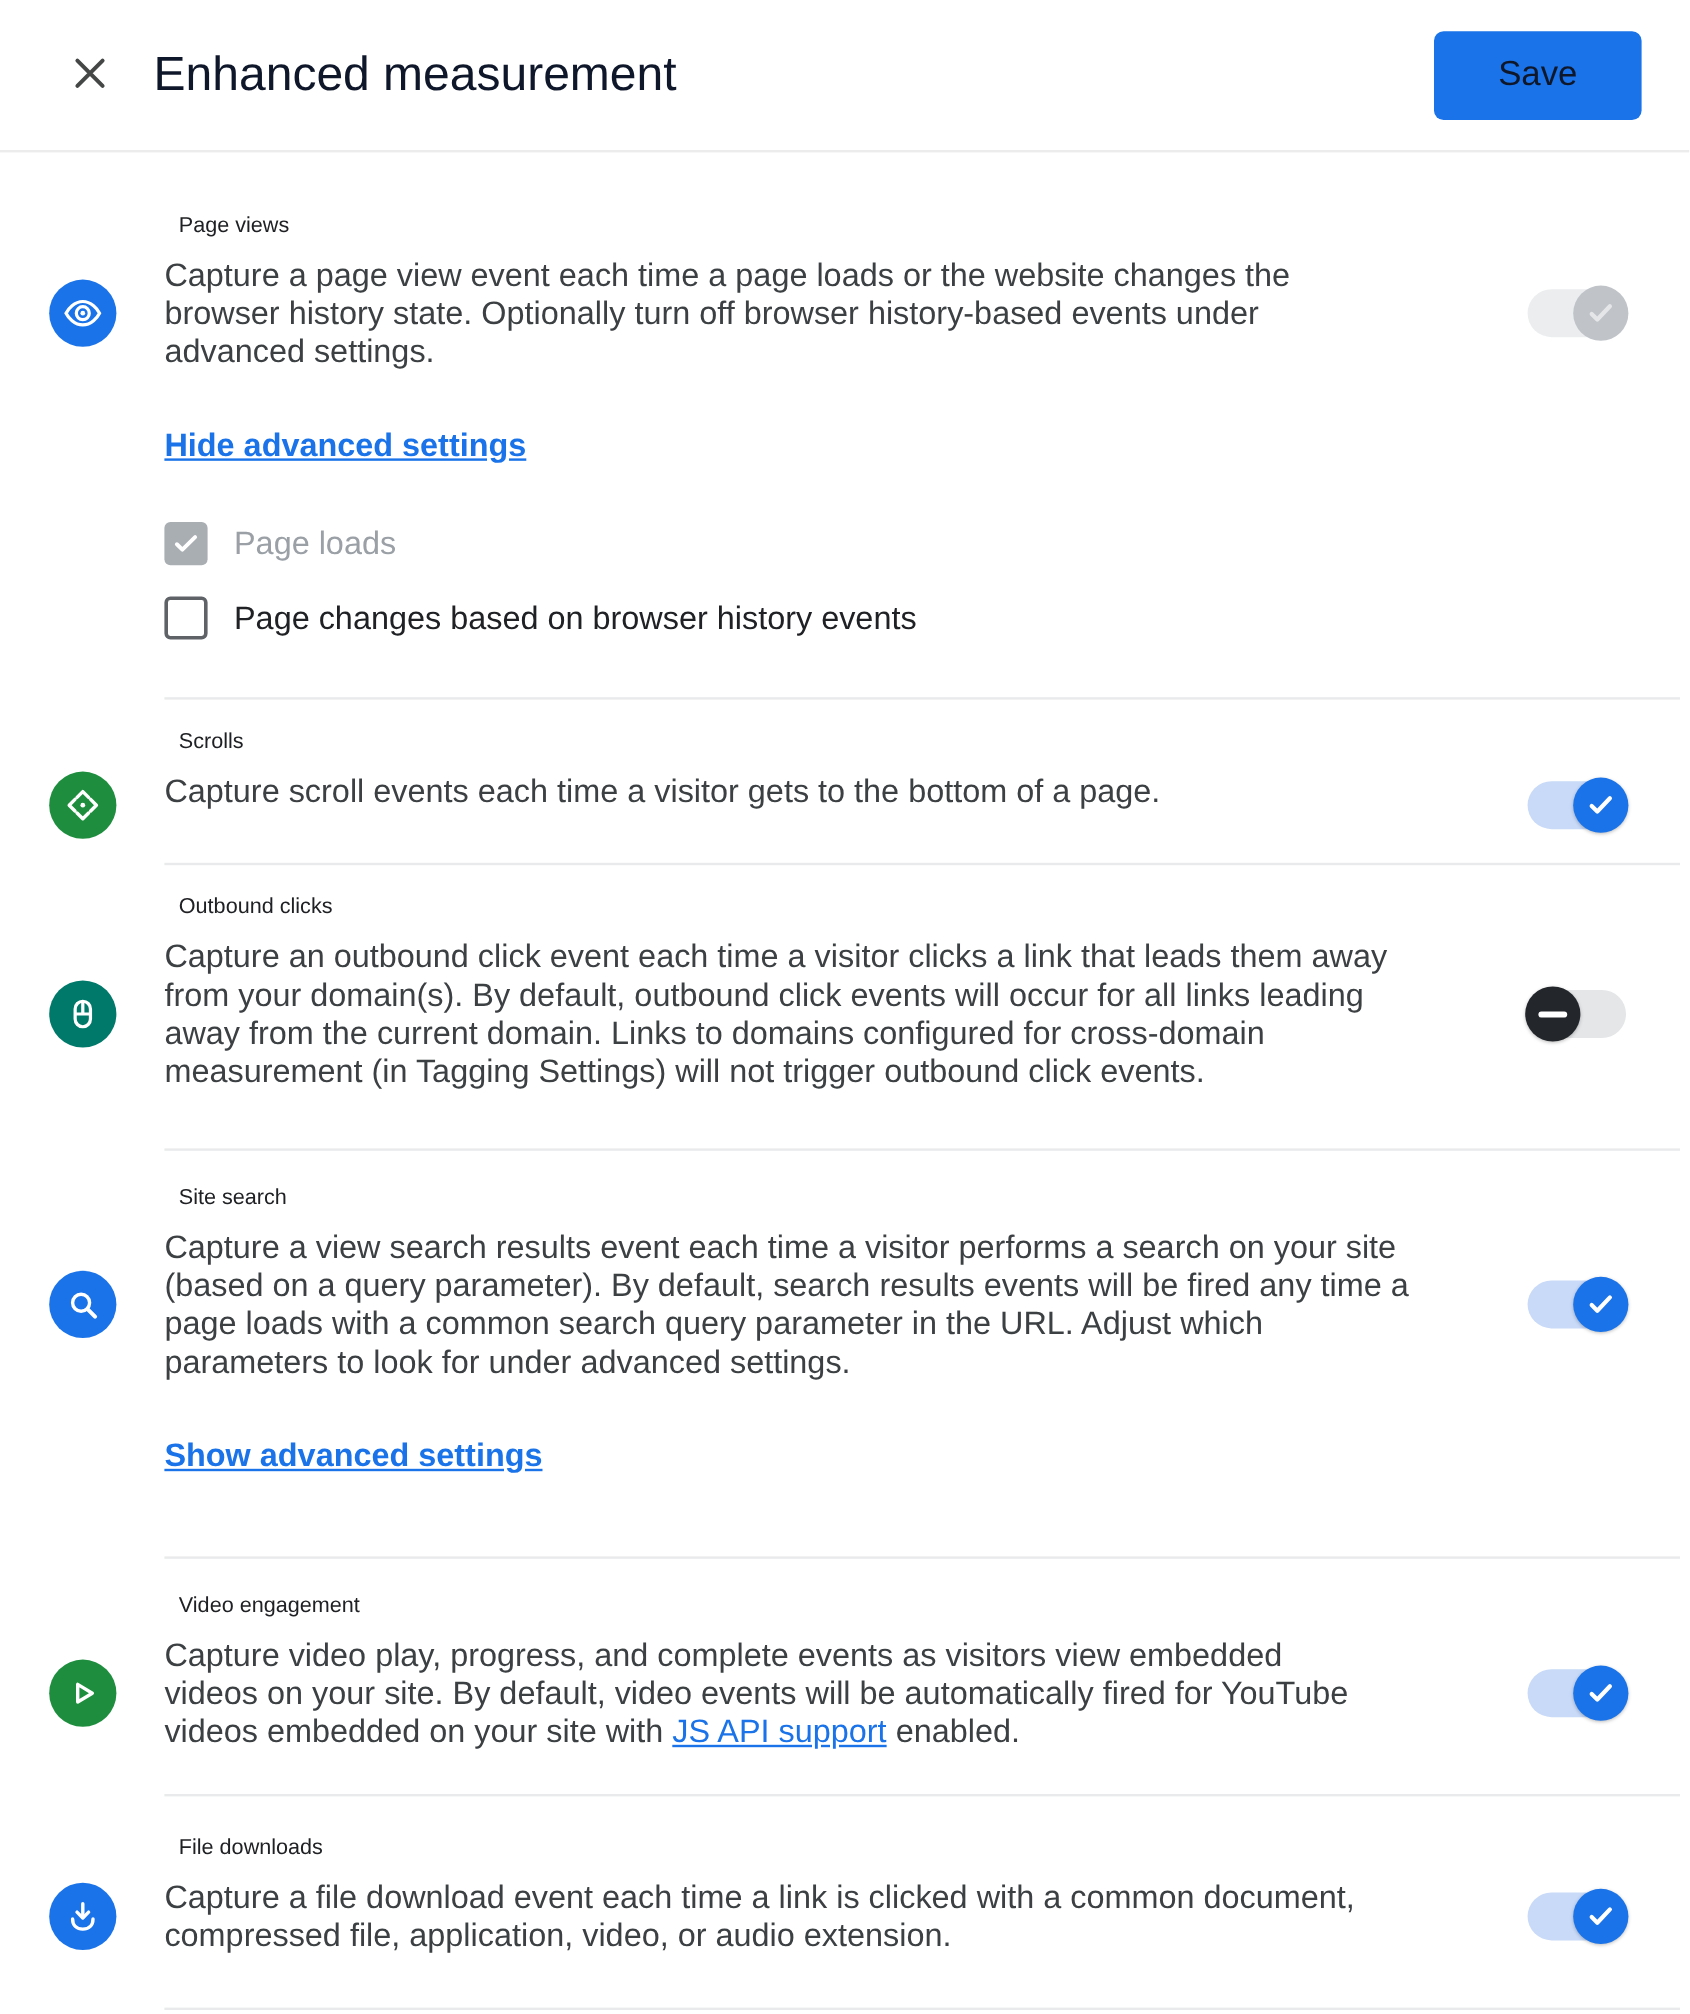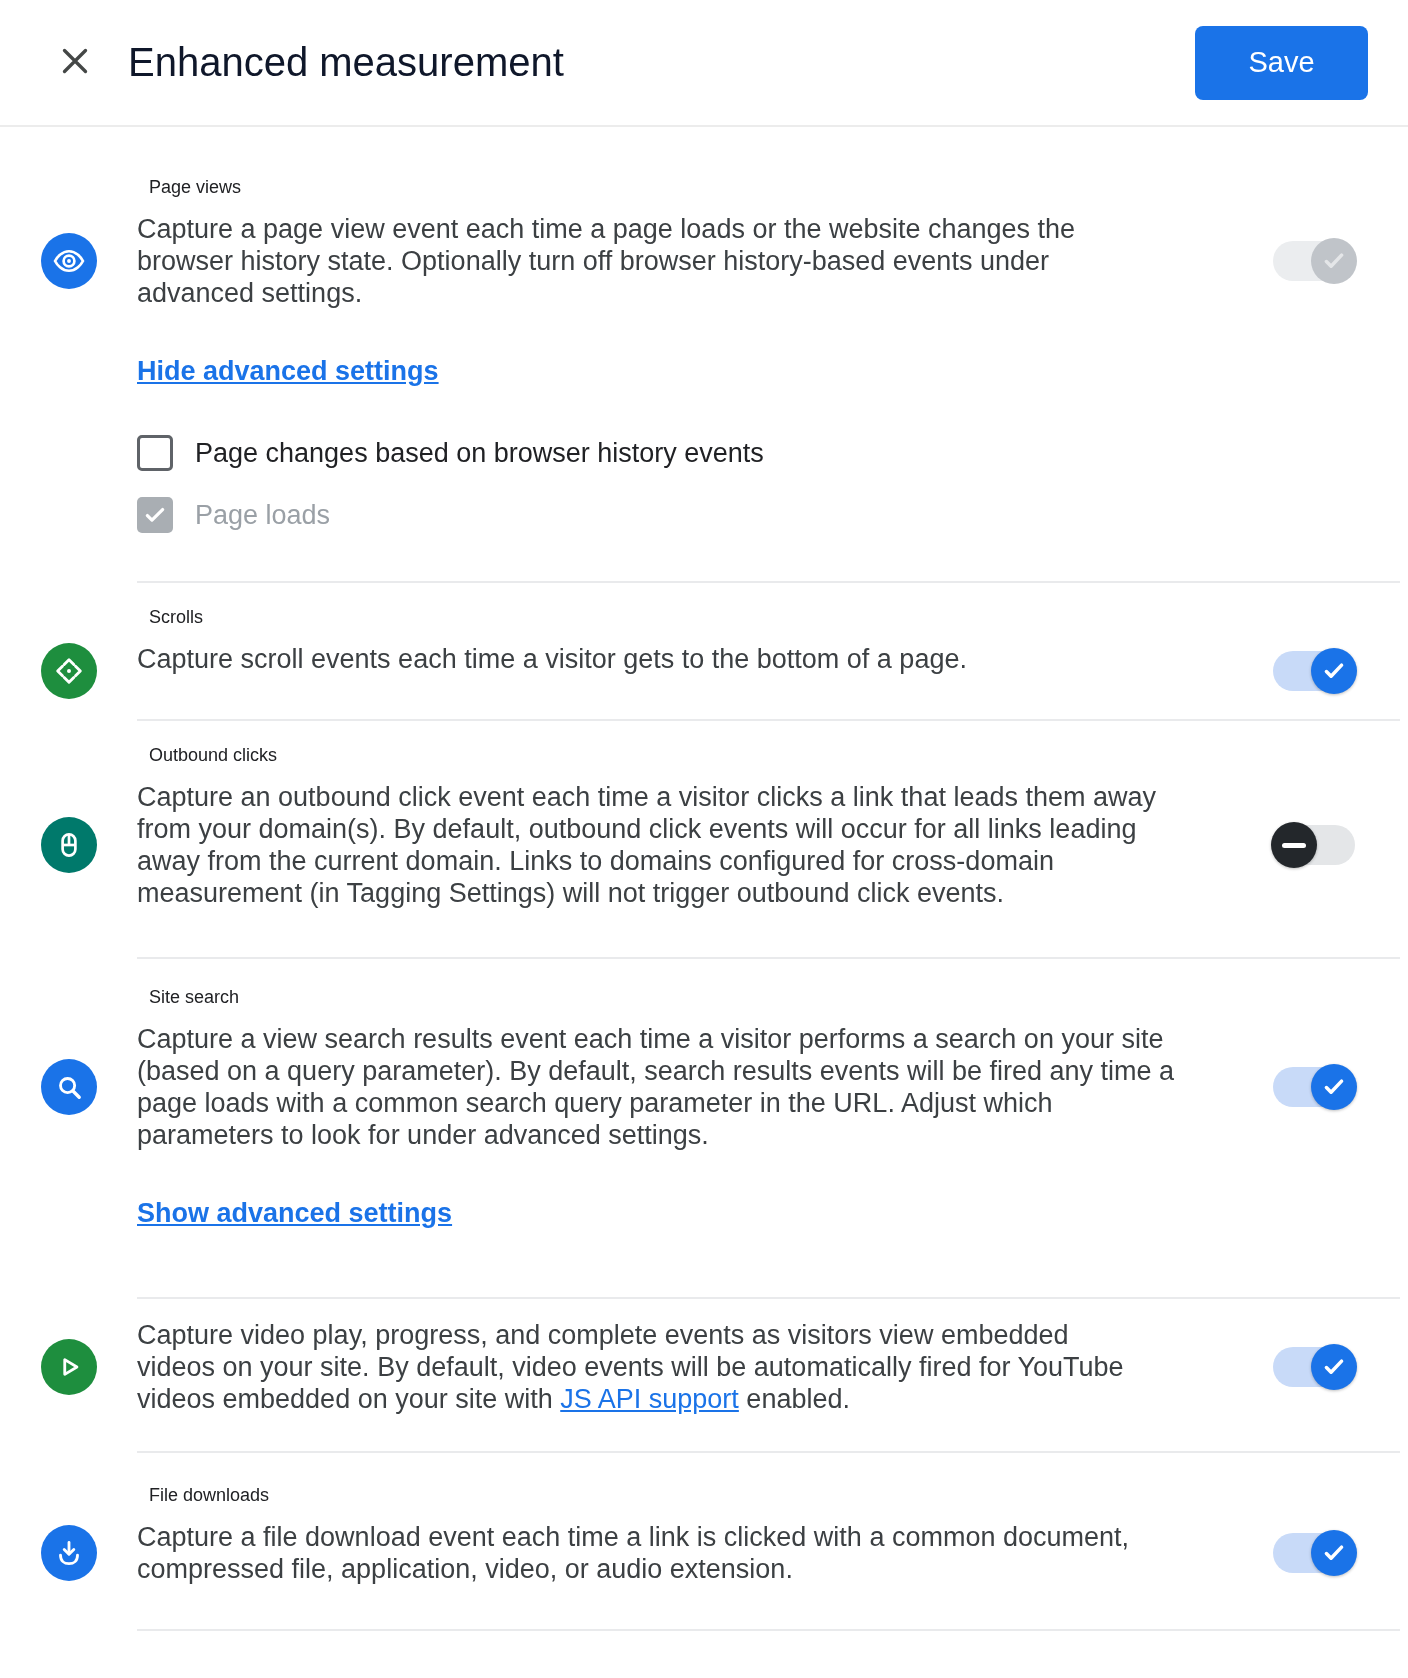--- a/index.html
+++ b/index.html
@@ -6,21 +6,21 @@
   .page {
     width:1408px; min-height:1678px; background:#ffffff; position:relative;
     font-family:"Liberation Sans","DejaVu Sans",sans-serif; color:#3c4043;
     overflow:hidden; box-sizing:border-box;
   }
 
   
   .header { height:125px; display:flex; align-items:center; padding:0 40px 0 52px; border-bottom:2px solid #ececec; }
   .close-btn { width:46px; height:46px; background:none; border:none; padding:0; cursor:pointer; display:flex; align-items:center; justify-content:center; }
   .header-title { font-size:40px; font-weight:500; color:#0f172a; margin:0 0 0 30px; letter-spacing:0; }
-  .save-btn { margin-left:auto; width:173px; height:74px; background:#1a73e8; color:#ffffff; border:none; border-radius:8px; font-size:29px; font-weight:500; font-family:inherit; cursor:pointer; }
+  .save-btn { margin-left:auto; width:173px; height:74px; background:#1a73e8; color:#0f172a; border:none; border-radius:8px; font-size:29px; font-weight:500; font-family:inherit; cursor:pointer; }
 
   
   .row { display:grid; grid-template-columns:137px 1fr 220px; grid-template-rows:auto auto auto auto; }
   .row .sec-title { grid-column:2; grid-row:1; margin:0 0 8px 12px; font-size:18px; line-height:36px; font-weight:400; color:#202124; }
   .row .desc { grid-column:2; grid-row:2; margin:0; font-size:27px; line-height:32px; color:#3c4043; }
   .row .icon-cell { grid-column:1; grid-row:2; align-self:center; justify-self:center; }
   .row .toggle-cell { grid-column:3; grid-row:2; align-self:center; justify-self:end; margin-right:53px; }
   .row .adv-link { grid-column:2; grid-row:3; margin-top:44px; font-size:27px; line-height:36px; font-weight:700; color:#1a73e8; text-decoration:underline; width:max-content; cursor:pointer; }
   .row .checkbox-group { grid-column:2; grid-row:4; margin-top:46px; }
 
@@ -101,30 +101,30 @@
         <div class="knob">
           <svg width="28" height="28" viewBox="0 0 24 24">
               <path d="M5.5 12.5l4 4L18.5 7" fill="none" stroke="#e4e6e8" stroke-width="3" stroke-linecap="round" stroke-linejoin="round"></path>
             </svg>
         </div>
       </div>
     </div>
     <a class="adv-link">Hide advanced settings</a>
     <div class="checkbox-group">
       <label class="cb-row">
-        <span class="cb unchecked"></span>
-        <span class="cb-label">Page changes based on browser history events</span>
-      </label>
-      <label class="cb-row">
         <span class="cb checked-disabled">
           <svg width="26" height="26" viewBox="0 0 24 24">
               <path d="M5 12.5l4.2 4.2L19 7" fill="none" stroke="#fff" stroke-width="3" stroke-linecap="round" stroke-linejoin="round"></path>
             </svg>
         </span>
         <span class="cb-label muted">Page loads</span>
+      </label>
+      <label class="cb-row">
+        <span class="cb unchecked"></span>
+        <span class="cb-label">Page changes based on browser history events</span>
       </label>
     </div>
   </section>
   <hr class="divider">
 
   <section class="row sec-scrolls">
     <div class="icon-cell">
       <div class="icon-circle ic-green">
         <svg width="34" height="34" viewBox="0 0 24 24" fill="none" stroke="#fff" stroke-width="2" stroke-linecap="round" stroke-linejoin="round">
           <path d="M8.6 7.4L12 4l3.4 3.4"></path>
@@ -196,20 +196,21 @@
   <hr class="divider">
 
   <section class="row sec-video">
     <div class="icon-cell">
       <div class="icon-circle ic-green">
         <svg width="34" height="34" viewBox="0 0 24 24">
             <path d="M9 6.8v10.4l8.6-5.2z" fill="none" stroke="#fff" stroke-width="2" stroke-linejoin="round"></path>
           </svg>
       </div>
     </div>
+    <h3 class="sec-title">Video engagement</h3>
     <p class="desc"><span>Capture video play, progress, and complete events as visitors view embedded videos on your site. By default, video events will be automatically fired for YouTube videos embedded on your site with </span><a class="inline-link">JS API support</a><span> enabled.</span></p>
     <div class="toggle-cell">
       <div class="toggle on">
         <div class="knob">
           <svg width="28" height="28" viewBox="0 0 24 24">
               <path d="M5.5 12.5l4 4L18.5 7" fill="none" stroke="#fff" stroke-width="3" stroke-linecap="round" stroke-linejoin="round"></path>
             </svg>
         </div>
       </div>
     </div>

